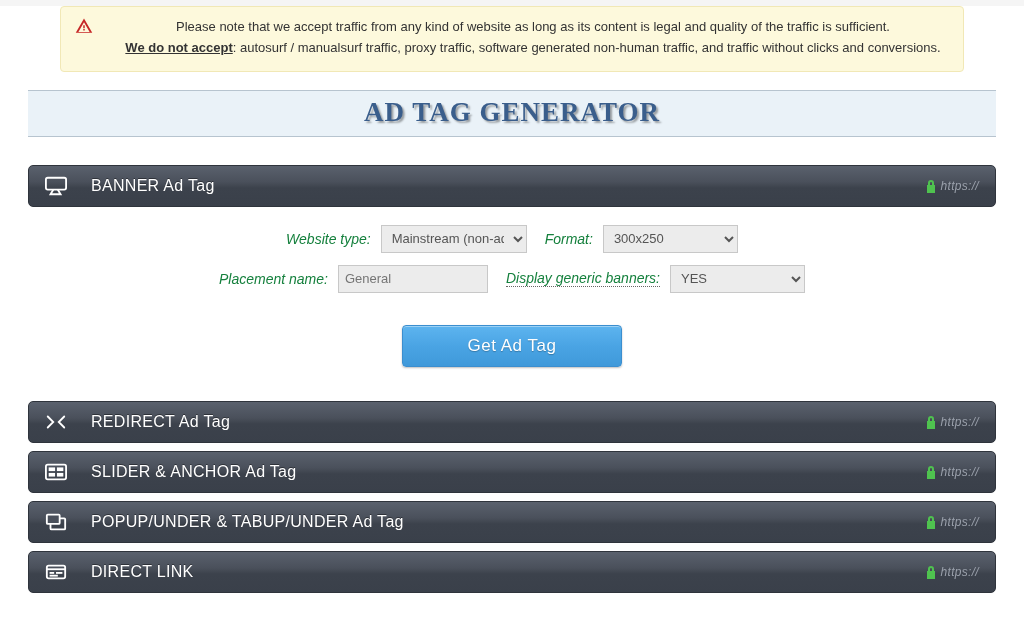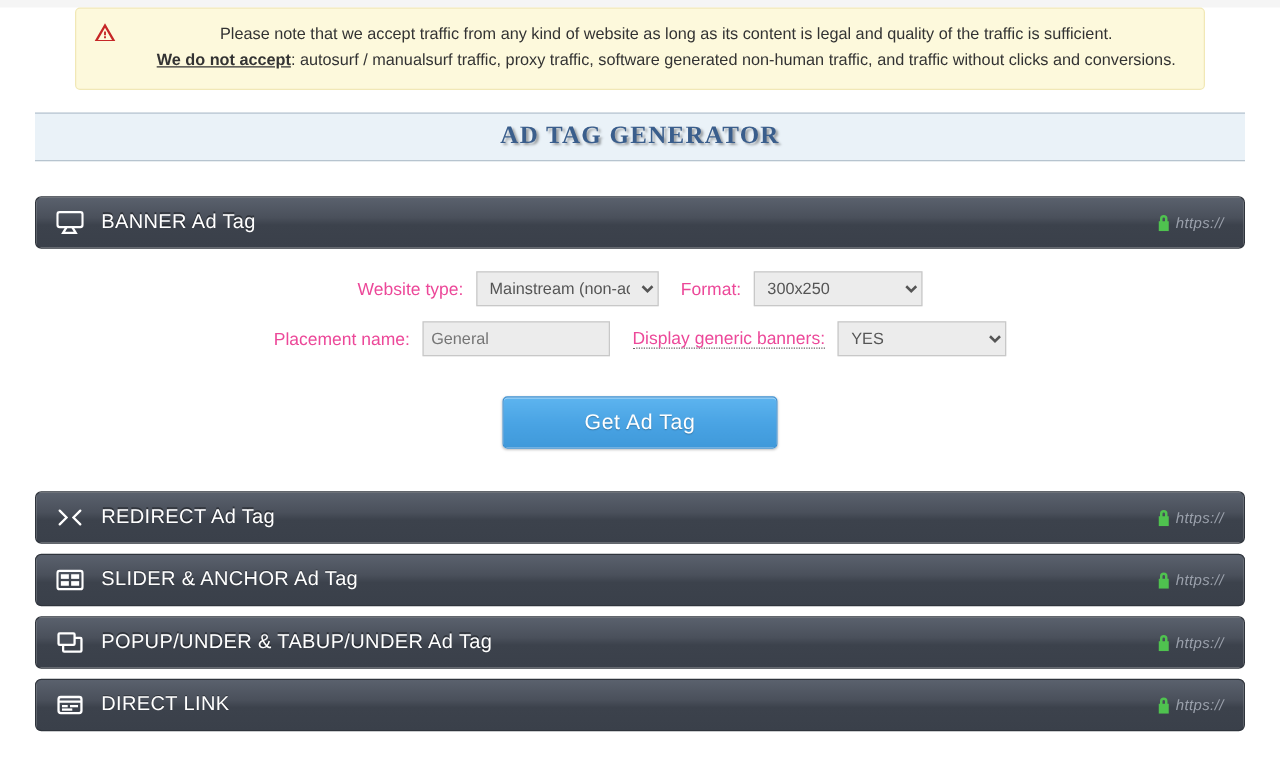--- a/index.html
+++ b/index.html
@@ -47,34 +47,34 @@
     background: #eaf2f8;
     border-top: 1px solid #b7c4cf;
     border-bottom: 1px solid #b7c4cf;
     text-align: center;
     padding: 6px 0 8px;
   }
   .page-title h1 {
     margin: 0;
     font-family: Georgia, "Times New Roman", serif;
     font-weight: bold;
-    font-size: 20px;
+    font-size: 27px;
     letter-spacing: 1px;
     color: #3a5e8c;
     text-shadow: 2px 2px 2px rgba(0,0,0,0.35), 0 0 2px rgba(255,255,255,.6);
   }
 
   
   .panel {
     margin: 0 8px 8px;
   }
   .panel-hdr {
     display: flex;
     align-items: center;
-    gap: 14px;
+    gap: 24px;
     padding: 10px 16px;
     border-radius: 5px;
     color: #fff;
     font-size: 16px;
     background: linear-gradient(to bottom, #5a616d 0%, #4a505b 40%, #3c424c 55%, #3a404a 100%);
     border: 1px solid #2f343c;
     position: relative;
   }
   .panel-hdr .hdr-icon {
     width: 22px; height: 20px;
@@ -122,21 +122,21 @@
 
   .form-row {
     display: flex;
     justify-content: center;
     align-items: center;
     flex-wrap: wrap;
     gap: 10px;
     margin-bottom: 12px;
     font-size: 14px;
   }
-  .form-row label { color: #ec4899; }
+  .form-row label { color: #15803d; font-style: italic; }
   .form-row label.dotted { border-bottom: 1px dotted #666; cursor: help; }
   select, input[type=text] {
     font-size: 13px;
     padding: 4px 6px;
     height: 28px;
     background: #ececec;
     border: 1px solid #c8c8c8;
     color: #555;
     min-width: 130px;
   }

